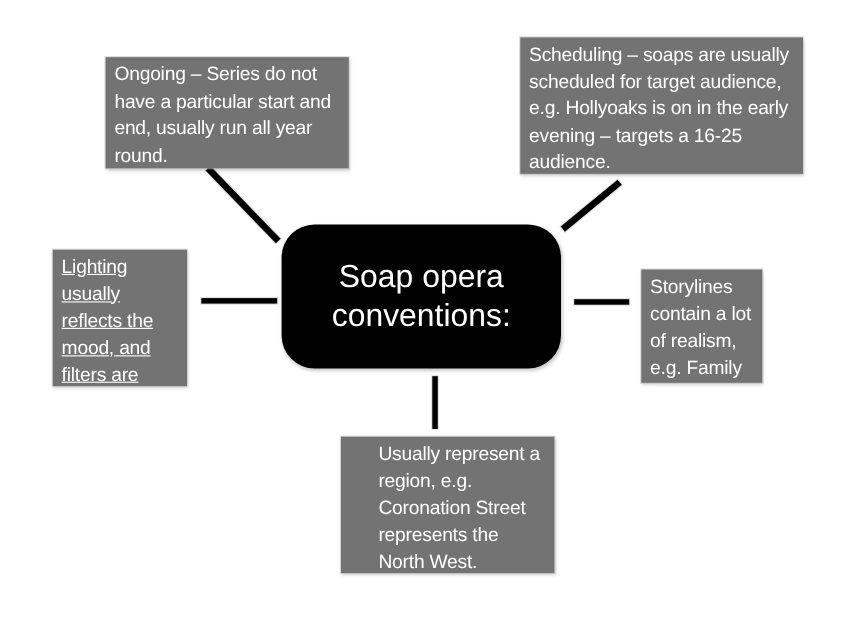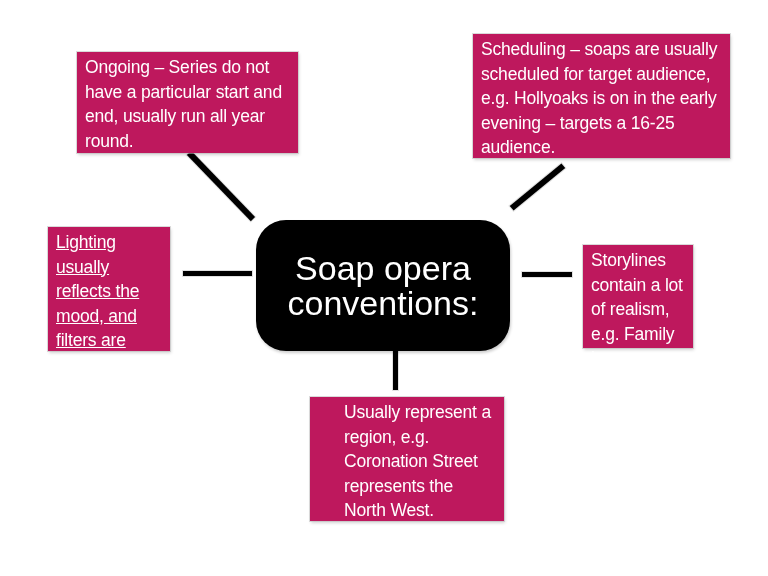--- a/index.html
+++ b/index.html
@@ -7,45 +7,45 @@
   .slide {
     position: relative;
     width: 768px;
     height: 576px;
     background: #ffffff;
     overflow: hidden;
     font-family: "Liberation Sans", "DejaVu Sans", sans-serif;
   }
   .node {
     position: absolute;
-    background: #be185d;
+    background: #737373;
     color: #ffffff;
     font-size: 17.5px;
     line-height: 24.5px;
     letter-spacing: -0.2px;
     padding: 3px 8px;
     box-shadow: 0 0 0 1px rgba(190,190,190,0.55), 1px 2px 3px rgba(0,0,0,0.18);
   }
-  .node-ongoing    { left: 77px;  top: 52px;  width: 221px; height: 101px; }
+  .node-ongoing    { left: 96px;  top: 52px;  width: 221px; height: 101px; }
   .node-scheduling { left: 473px; top: 34px;  width: 257px; height: 124px; }
   .node-lighting   { left: 48px;  top: 227px; width: 122px; height: 124px; text-decoration: underline; }
   .node-storylines { left: 583px; top: 245px; width: 110px; height: 103px; }
   .node-region     { left: 310px; top: 397px; width: 194px; height: 124px; padding-left: 34px; }
   .center-node {
     position: absolute;
-    left: 256px; top: 220px;
+    left: 256px; top: 204px;
     width: 254px; height: 131px;
     background: #000000;
     color: #ffffff;
     border-radius: 30px;
     display: flex;
     align-items: center;
     justify-content: center;
     text-align: center;
-    font-size: 34px;
+    font-size: 29px;
     line-height: 35px;
     padding: 0 30px;
     box-shadow: 1px 2px 3px rgba(0,0,0,0.2);
   }
   .connector {
     position: absolute;
     background: #000000;
     box-shadow: 0 0 0 1px rgba(195,195,195,0.5);
   }
   .conn-ongoing {

